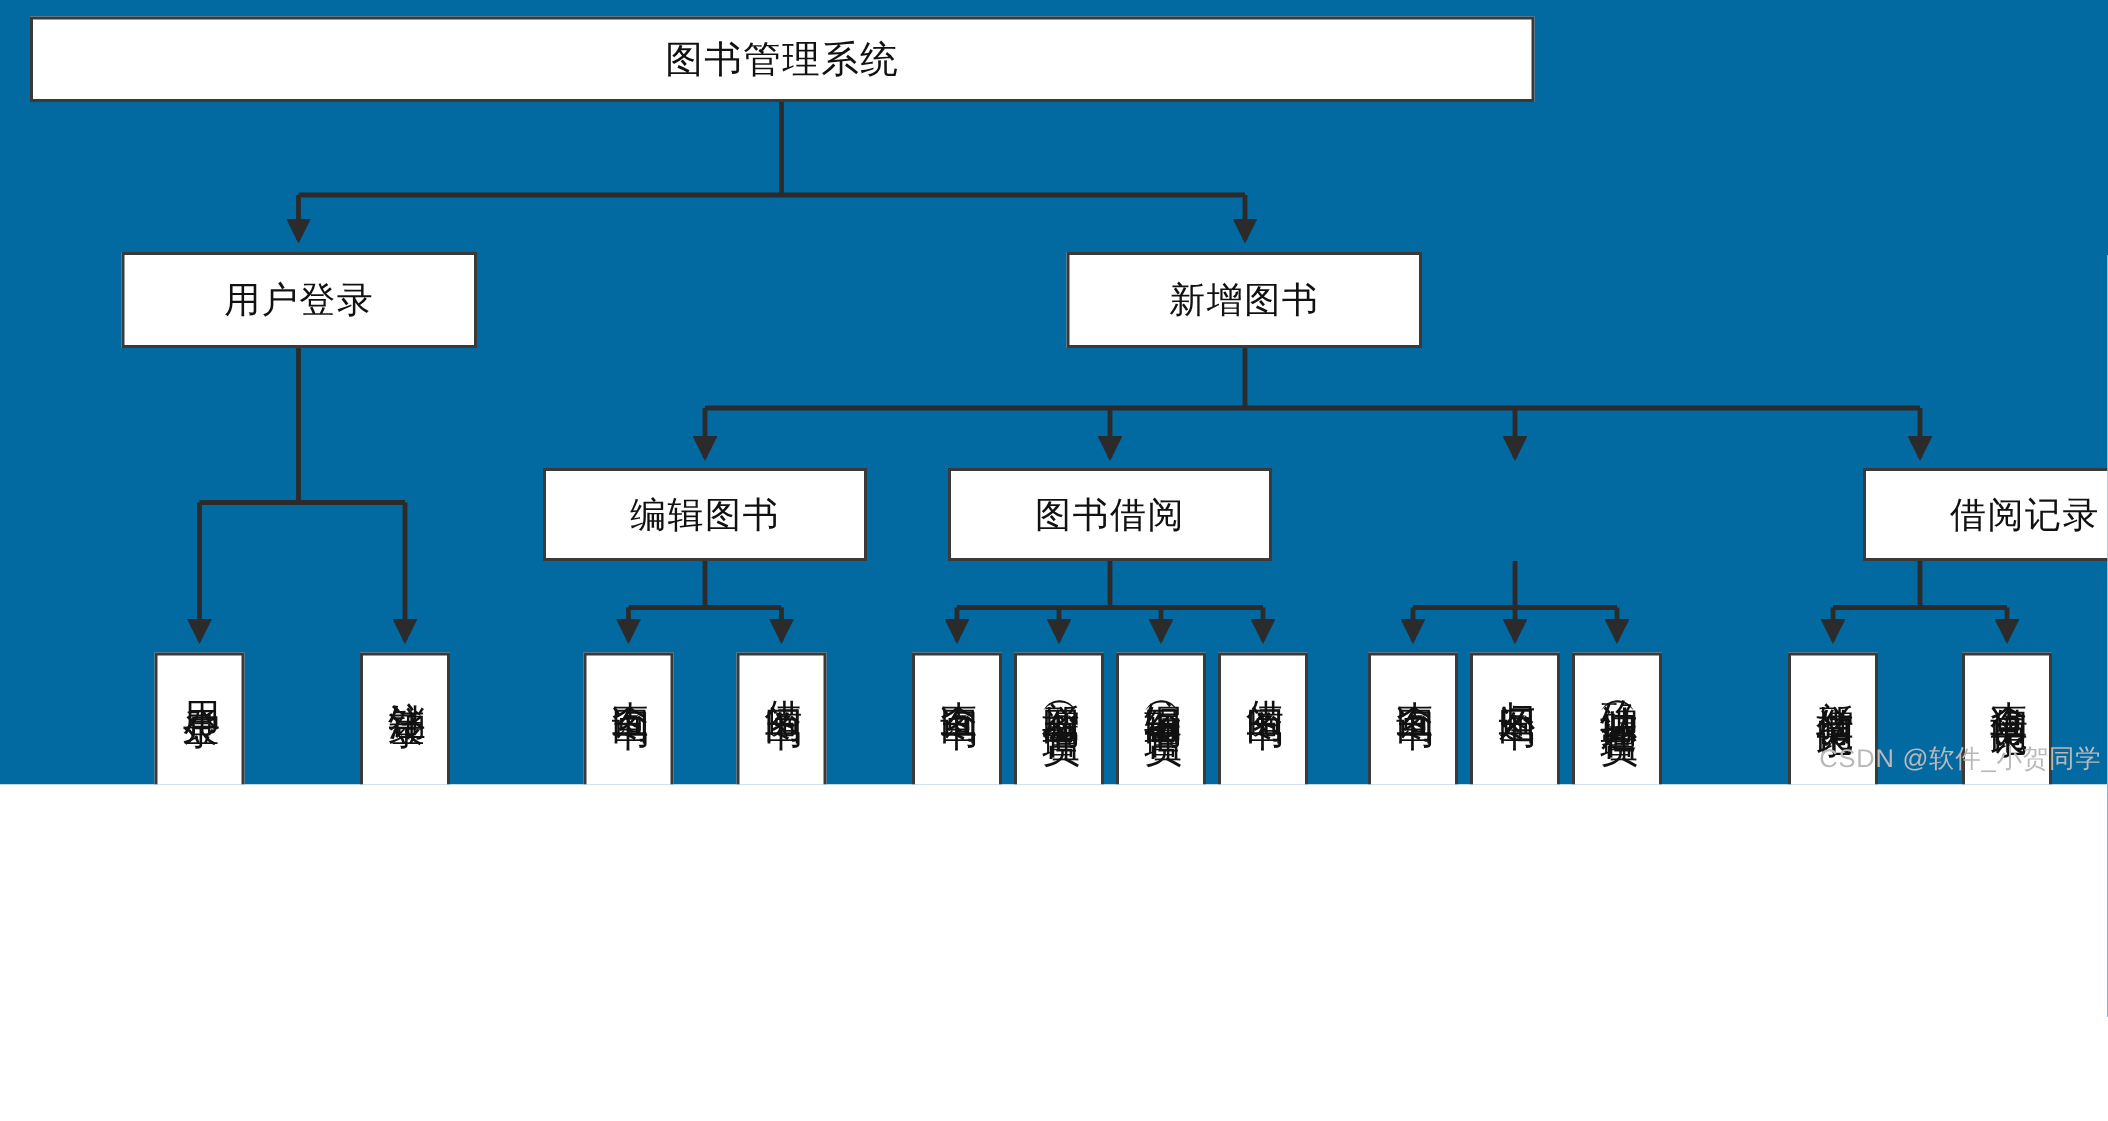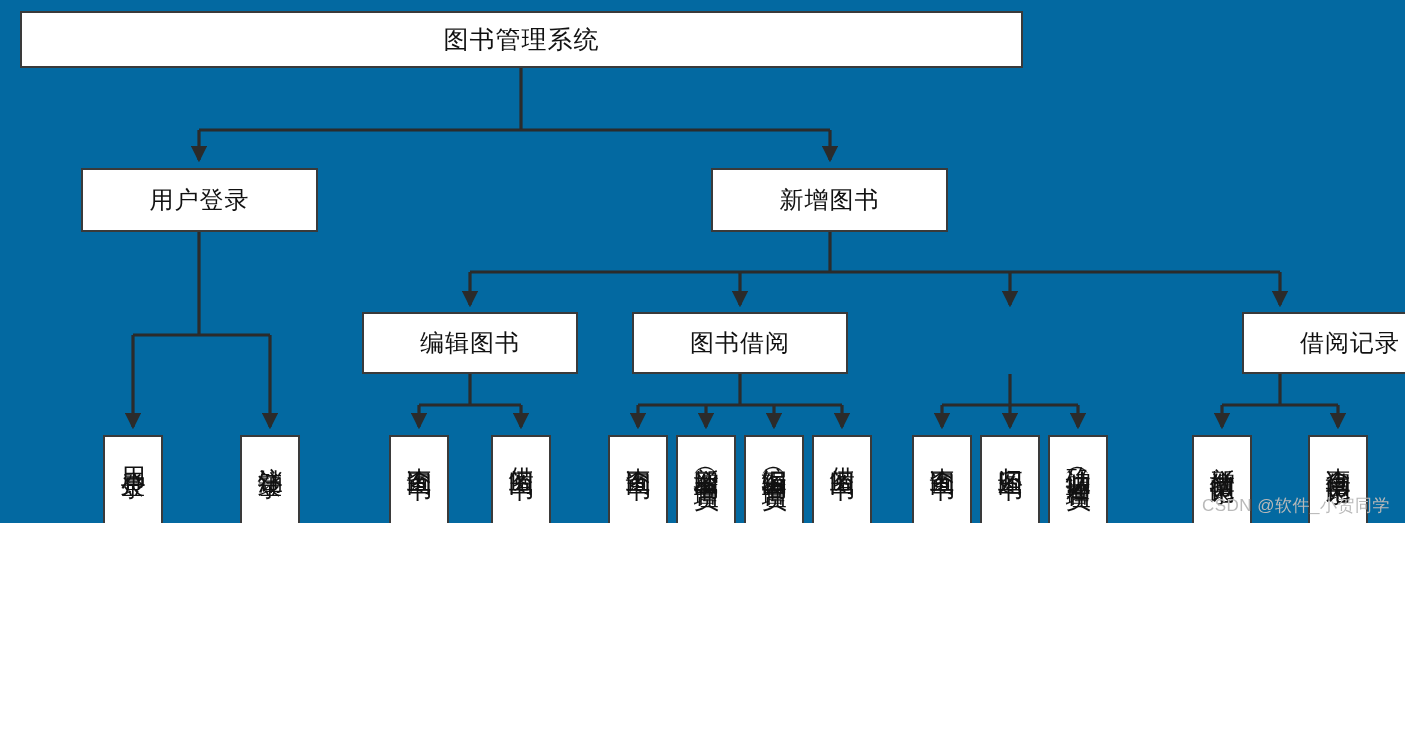--- a/index.html
+++ b/index.html
@@ -55,21 +55,21 @@
     letter-spacing: 3px;
     white-space: nowrap;
   }
   .leaf {
     align-items: flex-start;
     justify-content: center;
     padding-top: 10px;
   }
   .watermark {
     position: absolute;
-    right: 15px;
+    right: 4px;
     bottom: 6px;
     font-size: 17px;
     color: #b9b9b9;
     letter-spacing: 0.5px;
     z-index: 3;
     white-space: nowrap;
   }
 </style>
 </head>
 <body>

